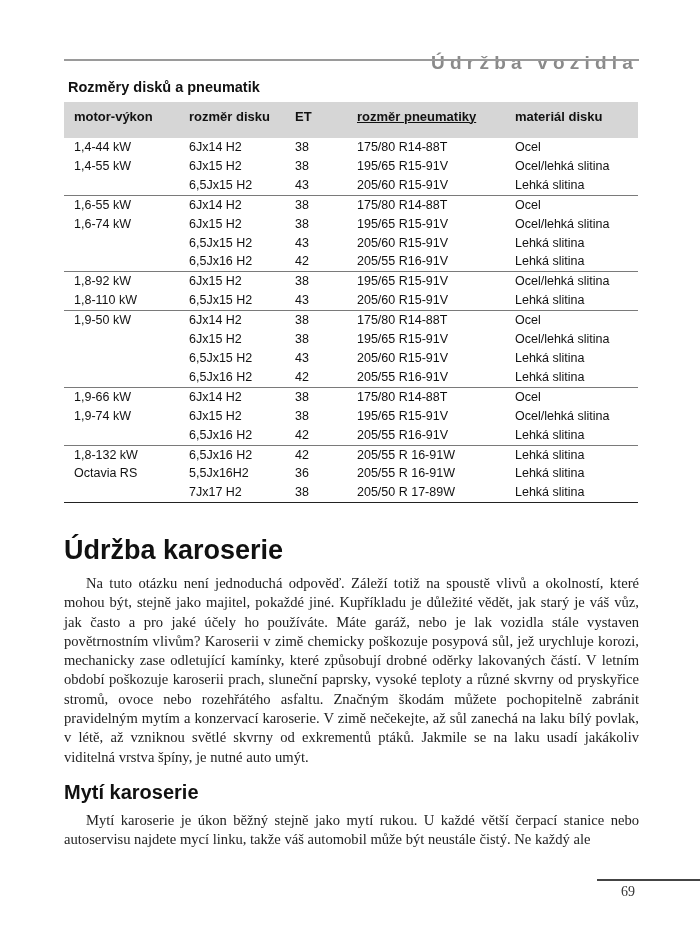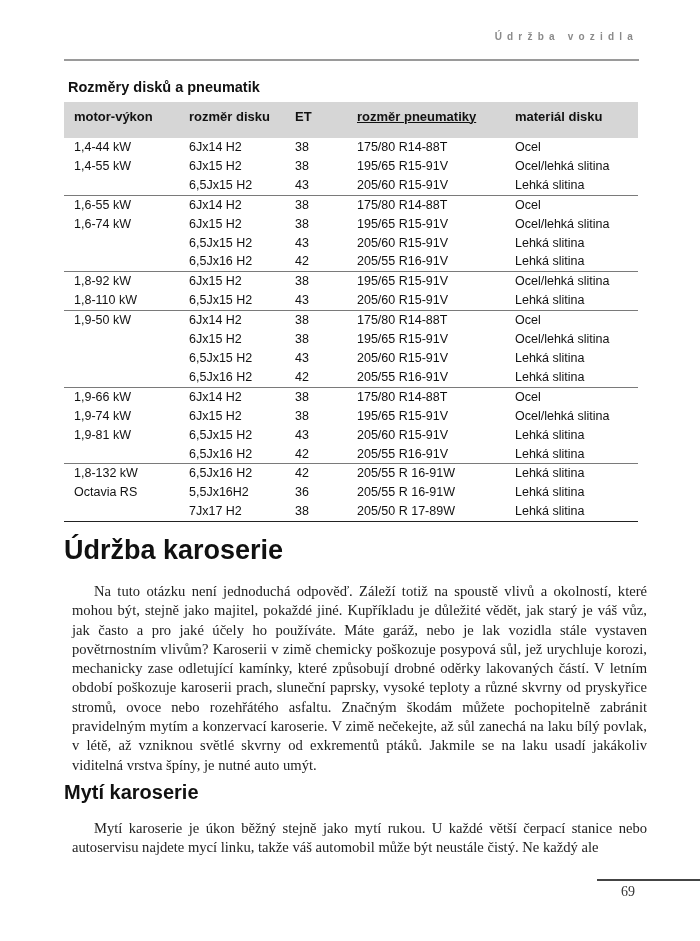--- a/index.html
+++ b/index.html
@@ -1,20 +1,20 @@
 <!DOCTYPE html>
 <html><head>
 <meta charset="utf-8">
 <style>
   html, body { margin: 0; padding: 0; background: #ffffff; }
   body { width: 700px; height: 941px; position: relative; overflow: hidden; }
   .running-head {
-    position: absolute; top: 31px; right: 62px;
+    position: absolute; top: 52px; right: 62px;
     font-family: "Liberation Sans", sans-serif; font-weight: bold;
-    font-size: 10px; letter-spacing: 5.2px; color: #8a8a8a;
+    font-size: 19px; letter-spacing: 5.2px; color: #8a8a8a;
   }
   .head-rule { position: absolute; top: 59px; left: 64px; width: 575px; height: 2px; background: #9a9a9a; }
   .table-title {
     position: absolute; top: 79px; left: 68px;
     font-family: "Liberation Sans", sans-serif; font-weight: bold; font-size: 14.5px; color: #111;
   }
   table.specs {
     position: absolute; top: 102px; left: 64px; width: 574px;
     border-collapse: collapse;
     font-family: "Liberation Sans", sans-serif; font-size: 12.5px; color: #111;
@@ -30,21 +30,21 @@
   .c1 { width: 105px; } .c2 { width: 96px; } .c3 { width: 52px; } .c4 { width: 148px; text-decoration: underline; }
   h1.section-title {
     position: absolute; top: 535px; left: 64px; margin: 0;
     font-family: "Liberation Sans", sans-serif; font-weight: bold; font-size: 27px; color: #111;
   }
   h2.subsection-title {
     position: absolute; top: 781px; left: 64px; margin: 0;
     font-family: "Liberation Sans", sans-serif; font-weight: bold; font-size: 20px; color: #111;
   }
   .para {
-    position: absolute; left: 64px; width: 575px; margin: 8px;
+    position: absolute; left: 64px; width: 575px; margin: 0;
     font-family: "Liberation Serif", serif; font-size: 14.6px; line-height: 19.3px; color: #222;
     text-align: justify; text-indent: 22px;
   }
   .para1 { top: 574px; }
   .para2 { top: 811px; }
   .foot-rule { position: absolute; top: 879px; left: 597px; width: 103px; height: 1.5px; background: #444; }
   .page-number {
     position: absolute; top: 884px; left: 621px;
     font-family: "Liberation Serif", serif; font-size: 14px; color: #333;
   }
@@ -167,27 +167,20 @@
         <td>Ocel</td>
       </tr>
       <tr class="">
         <td>1,9-74 kW</td>
         <td>6Jx15 H2</td>
         <td>38</td>
         <td>195/65 R15-91V</td>
         <td>Ocel/lehká slitina</td>
       </tr>
       <tr class="">
-        <td>1,9-81 kW</td>
-        <td>6,5Jx15 H2</td>
-        <td>43</td>
-        <td>205/60 R15-91V</td>
-        <td>Lehká slitina</td>
-      </tr>
-      <tr class="">
         <td></td>
         <td>6,5Jx16 H2</td>
         <td>42</td>
         <td>205/55 R16-91V</td>
         <td>Lehká slitina</td>
       </tr>
       <tr class="group-start">
         <td>1,8-132 kW</td>
         <td>6,5Jx16 H2</td>
         <td>42</td>

